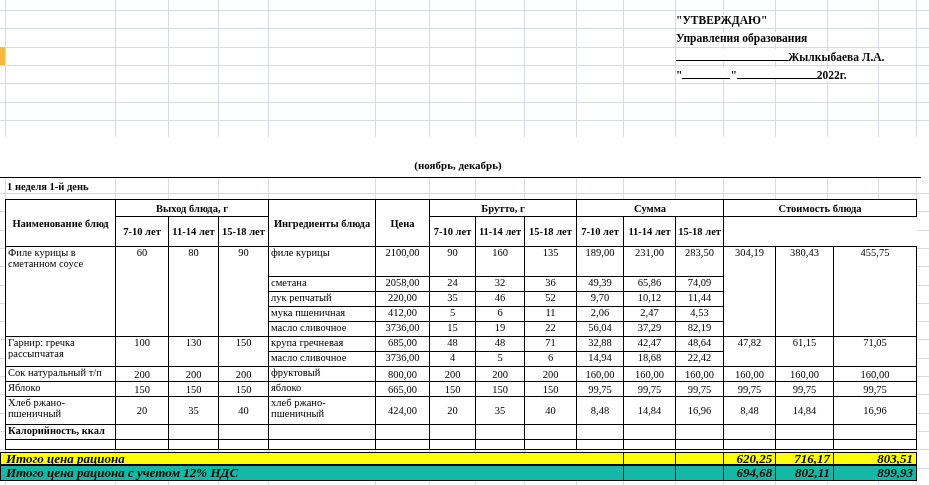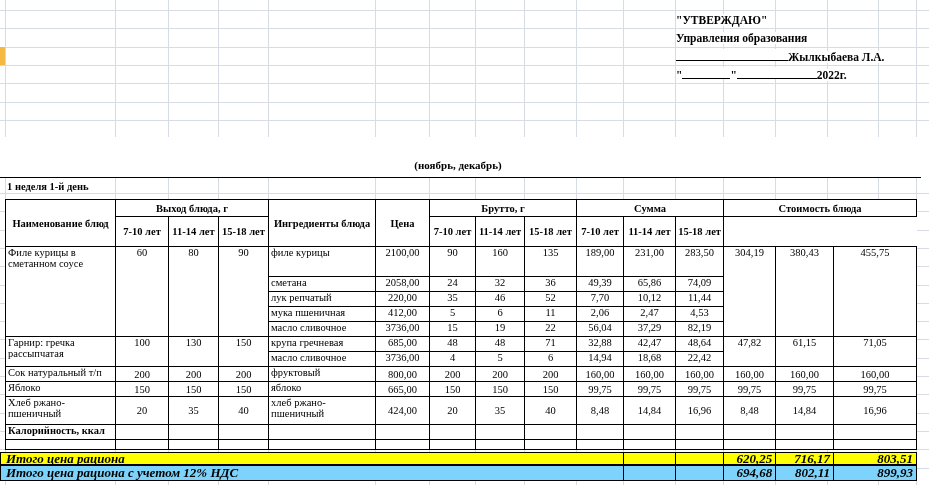--- a/index.html
+++ b/index.html
@@ -174,21 +174,21 @@
           <td class="num vt">49,39</td>
           <td class="num vt">65,86</td>
           <td class="num vt">74,09</td>
         </tr>
         <tr style="height: 15px;">
           <td class="ing vt">лук репчатый</td>
           <td class="num vt">220,00</td>
           <td class="num vt">35</td>
           <td class="num vt">46</td>
           <td class="num vt">52</td>
-          <td class="num vt">7,70</td>
+          <td class="num vt">9,70</td>
           <td class="num vt">10,12</td>
           <td class="num vt">11,44</td>
         </tr>
         <tr style="height: 15px;">
           <td class="ing vt">мука пшеничная</td>
           <td class="num vt">412,00</td>
           <td class="num vt">5</td>
           <td class="num vt">6</td>
           <td class="num vt">11</td>
           <td class="num vt">2,06</td>
@@ -322,21 +322,21 @@
 
   <div id="totals">
       <div class="totrow" style="top: 452px; height: 13px; background: rgb(255, 255, 0);">
         <div class="c lbl" style="width: 623px;">Итого цена рациона</div>
         <div class="c" style="width: 52px;"></div>
         <div class="c" style="width: 48px;"></div>
         <div class="c val" style="width: 52px;">620,25</div>
         <div class="c val" style="width: 58px;">716,17</div>
         <div class="c val" style="width: 83px;">803,51</div>
       </div>
-      <div class="totrow" style="top: 465px; height: 16px; background: #7dd3fc;">
+      <div class="totrow" style="top: 465px; height: 16px; background: #14b8a6;">
         <div class="c lbl" style="width: 623px;">Итого цена рациона с учетом 12% НДС</div>
         <div class="c" style="width: 52px;"></div>
         <div class="c" style="width: 48px;"></div>
         <div class="c val" style="width: 52px;">694,68</div>
         <div class="c val" style="width: 58px;">802,11</div>
         <div class="c val" style="width: 83px;">899,93</div>
       </div>
     </div>
 </div>
 

